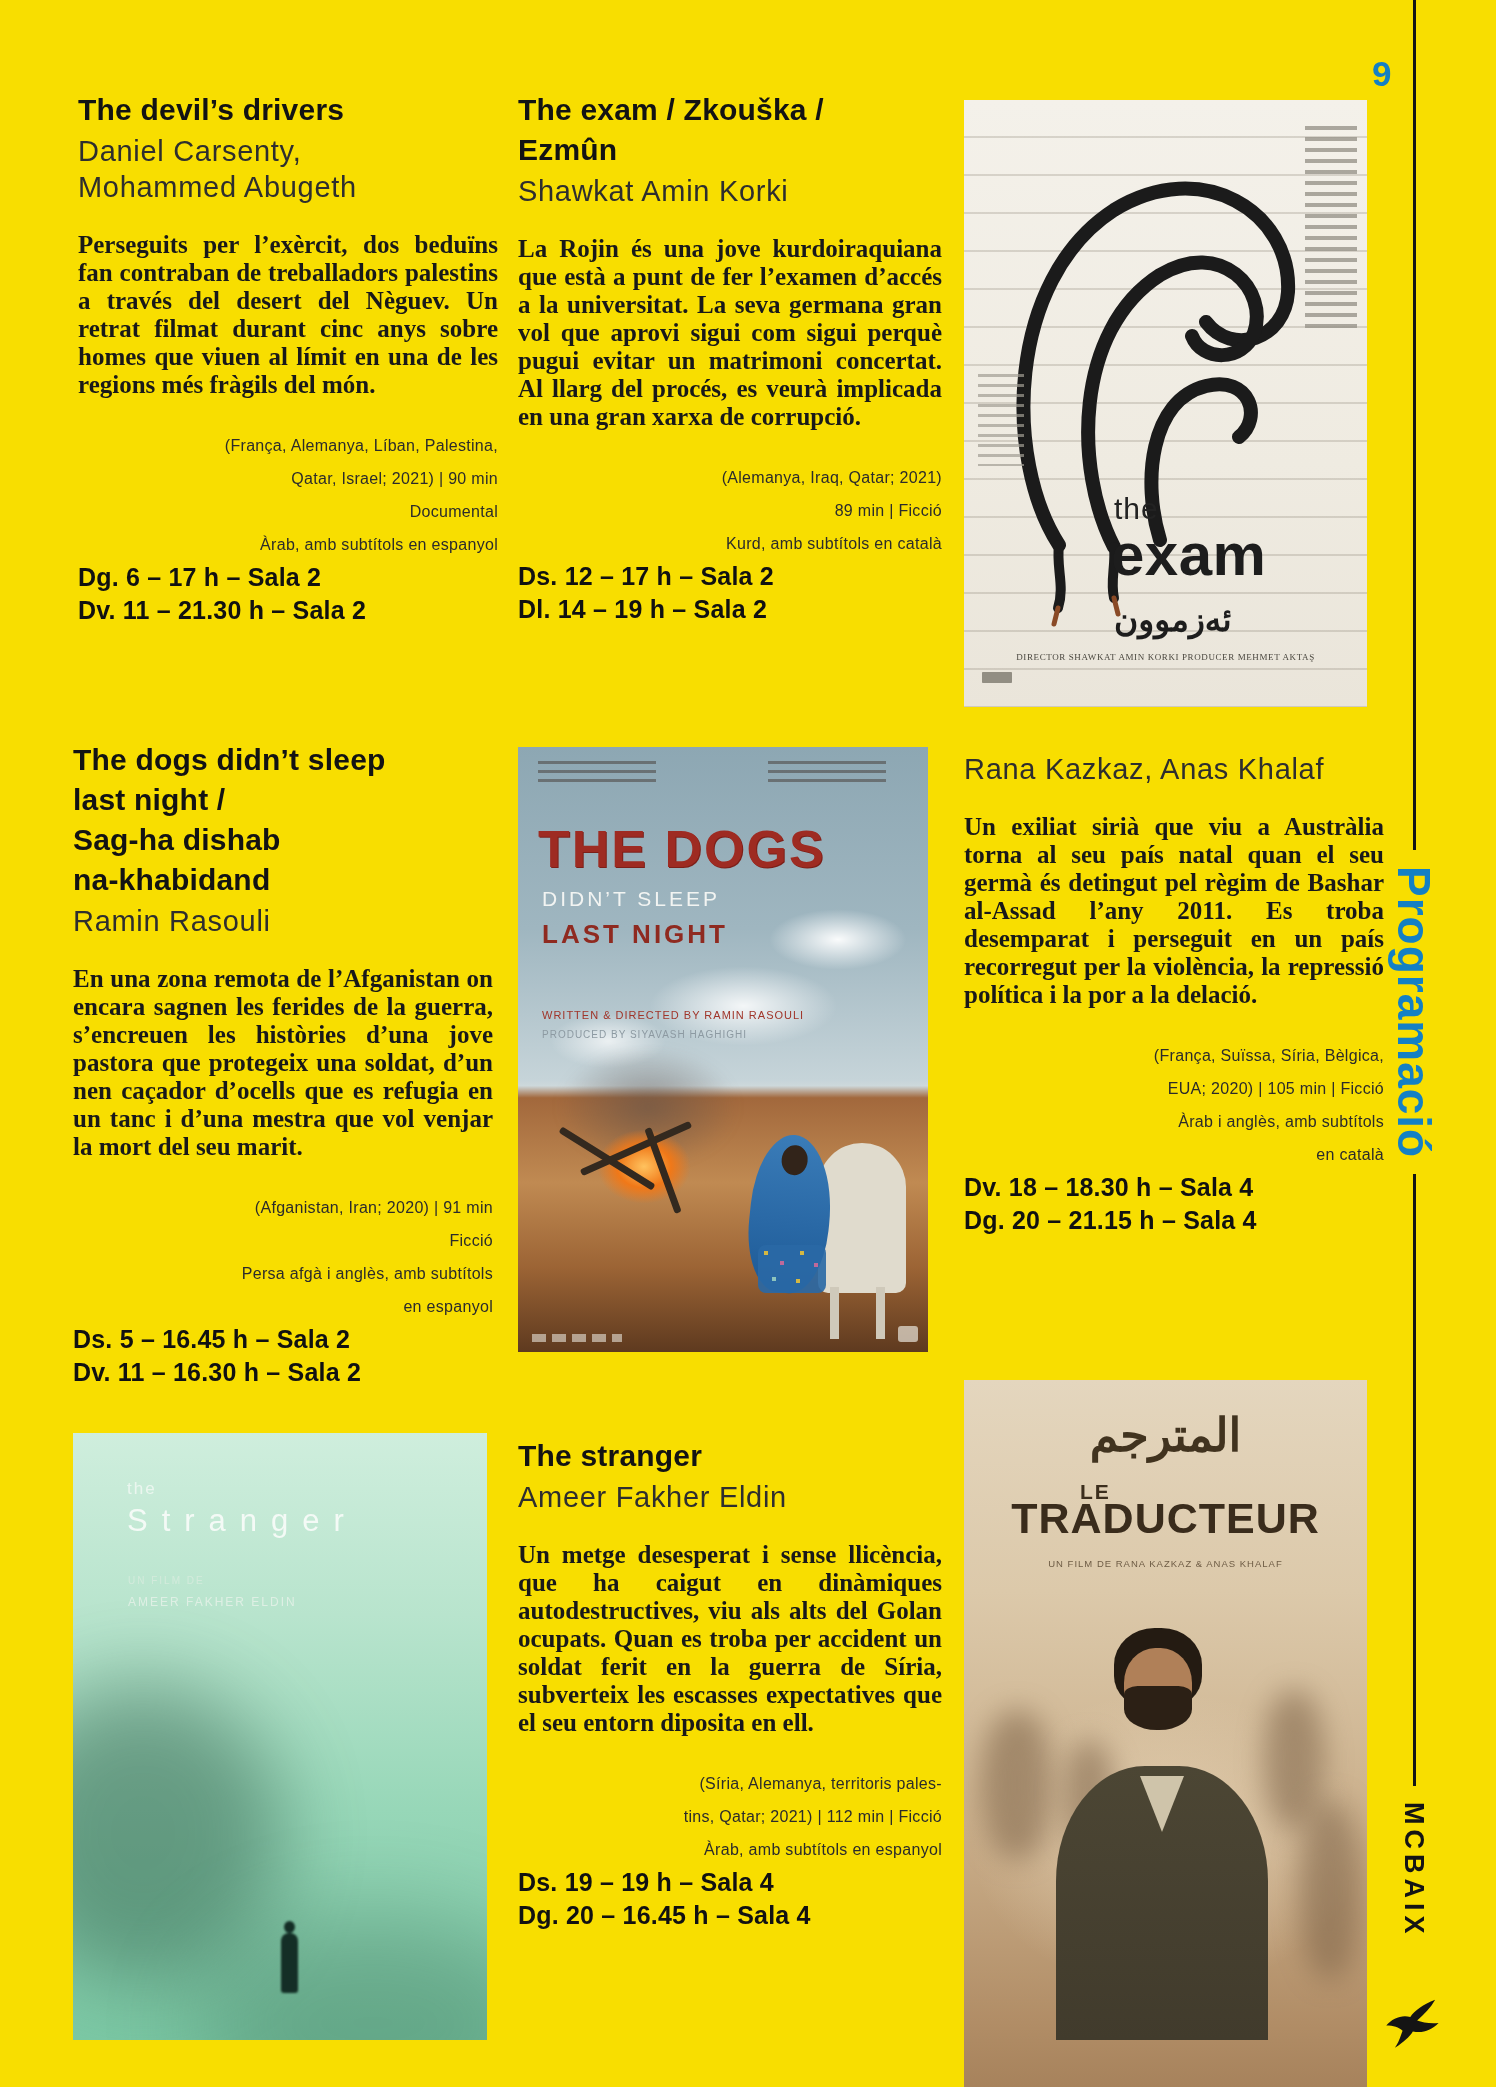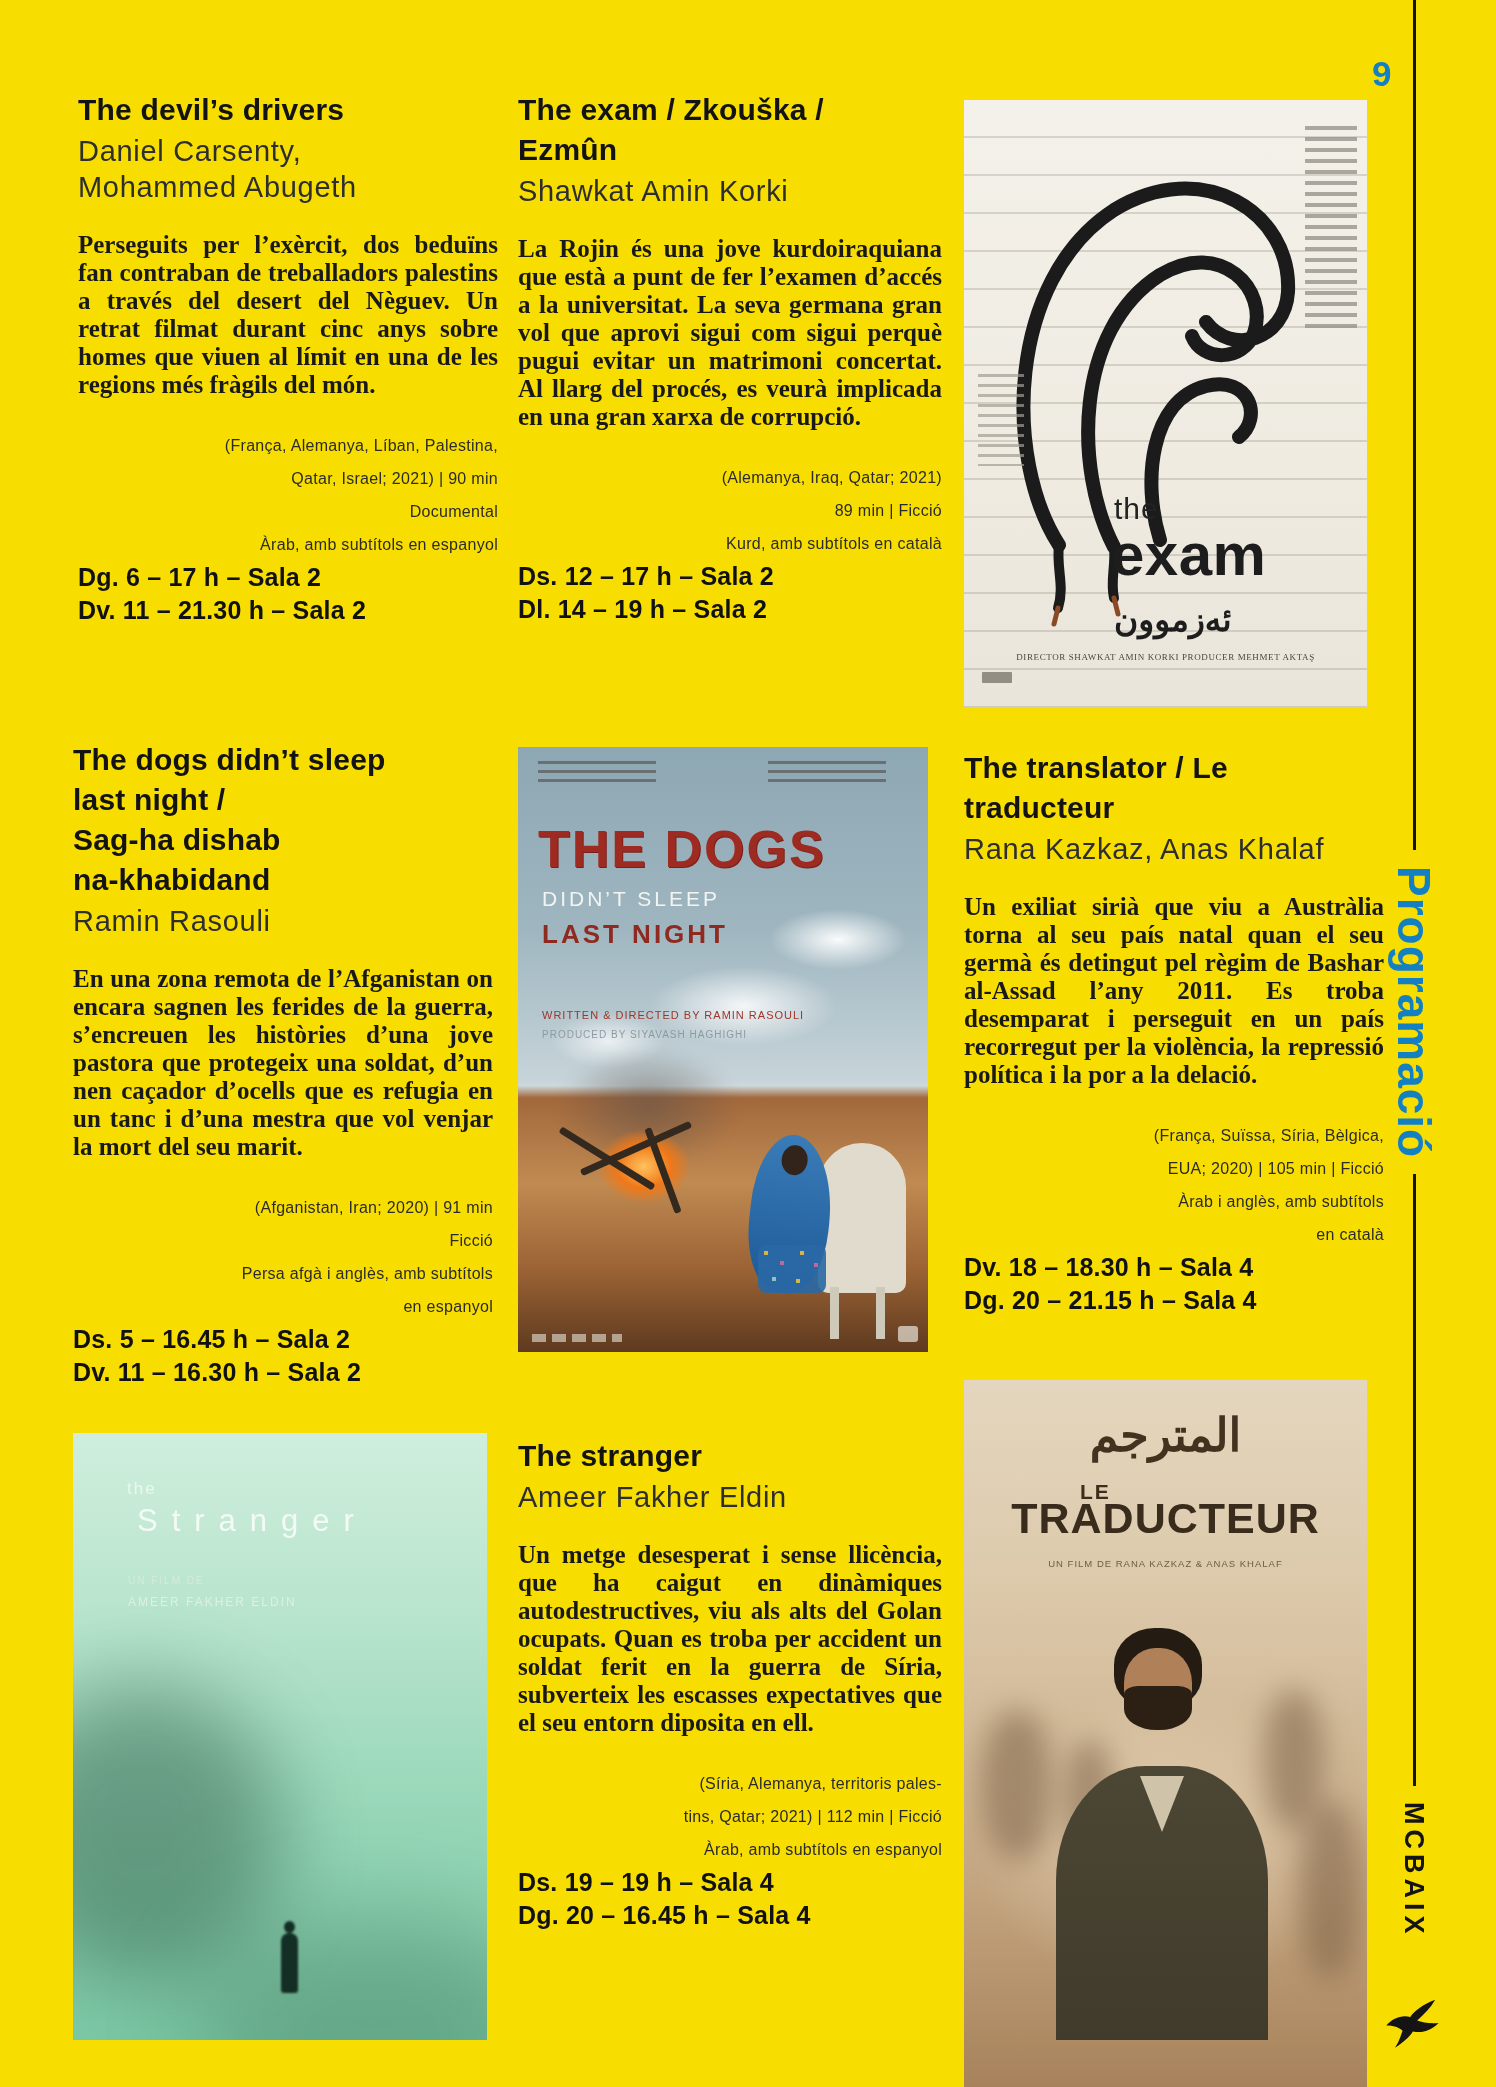--- a/index.html
+++ b/index.html
@@ -139,21 +139,21 @@
   }
   .str-fog1 { left:-70px; top:250px; width:280px; height:300px; background:#1f4a38; border-radius:50%;
     filter:blur(42px); opacity:.42; }
   .str-fog2 { left:120px; top:480px; width:360px; height:220px; background:#2c5c46; border-radius:50%;
     filter:blur(48px); opacity:.30; }
   .str-man { left:208px; top:500px; width:17px; height:60px; background:#142e26;
     border-radius:8px 8px 3px 3px; filter:blur(1.2px); }
   .str-man::before { content:""; position:absolute; left:3px; top:-12px; width:11px; height:12px;
     background:#142e26; border-radius:50%; }
   .str-the   { left:54px; top:46px;  font-size:17px; color:#f2f9f4; opacity:.85; letter-spacing:2px; }
-  .str-title { left:54px; top:70px;  font-size:31px; color:#f4faf6; letter-spacing:14px;margin-left:10px; }
+  .str-title { left:54px; top:70px;  font-size:31px; color:#f4faf6; letter-spacing:14px; }
   .str-c1    { left:55px; top:142px; font-size:10px; color:#d9ecdf; letter-spacing:2px; opacity:.8; }
   .str-c2    { left:55px; top:162px; font-size:12px; color:#e3f1e7; letter-spacing:2px; opacity:.9; }
   
   .poster-trad {
     left:964px; top:1380px; width:403px; height:756px;
     background:linear-gradient(180deg,#e4d6be 0%, #dcc9aa 28%, #cbb08c 58%, #b18d66 85%, #9f7a54 100%);
   }
   .trad-dust { left:0; top:220px; width:100%; height:440px;
     background:radial-gradient(260px 200px at 50% 55%, rgba(244,229,203,.55), rgba(244,229,203,0) 75%); }
   .trad-crowd i { position:absolute; background:#7d6348; border-radius:45%; filter:blur(14px); opacity:.55; }
@@ -279,22 +279,20 @@
         <i class="l1"></i>
         <i class="l2"></i>
       </div>
     <div class="dogs-girl"></div>
     <div class="dogs-skirt"></div>
     <div class="dogs-mark-bl"></div>
     <div class="dogs-mark-br"></div>
   </div>
 
   <section class="film" style="left:964px; top:748px; width:420px;">
-    <h2 class="title">The translator / Le
-traducteur</h2>
     <div class="directors">Rana Kazkaz, Anas Khalaf</div>
     <p class="synopsis">Un exiliat sirià que viu a Austràlia torna al seu país natal quan el seu germà és detingut pel règim de Bashar al-Assad l’any 2011. Es troba desemparat i perseguit en un país recorregut per la violència, la repressió política i la por a la delació.</p>
     <div class="meta">(França, Suïssa, Síria, Bèlgica,
 EUA; 2020) | 105 min | Ficció
 Àrab i anglès, amb subtítols
 en català</div>
     <div class="schedule">Dv. 18 – 18.30 h – Sala 4
 Dg. 20 – 21.15 h – Sala 4</div>
   </section>
 

